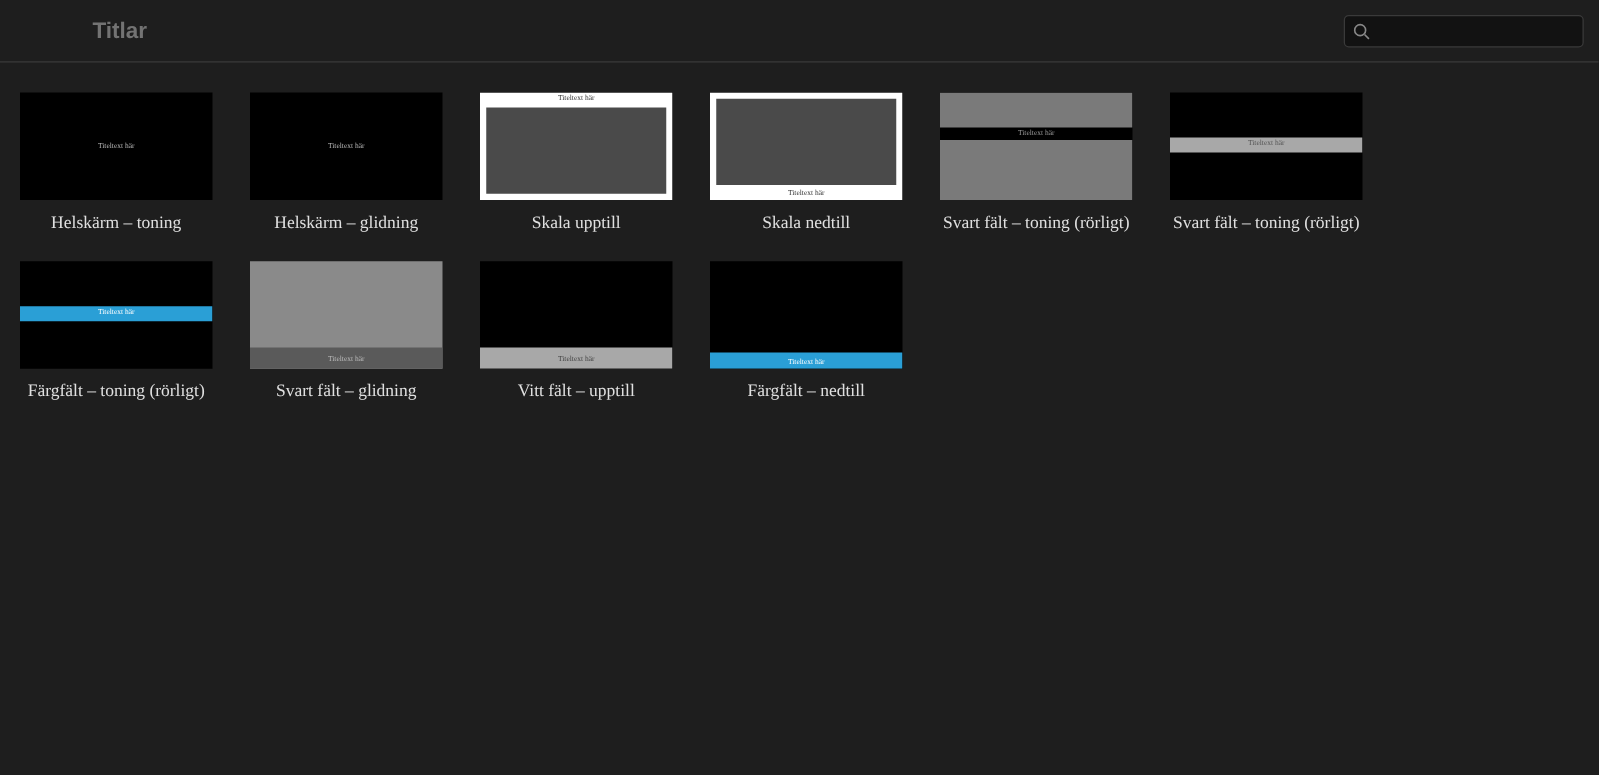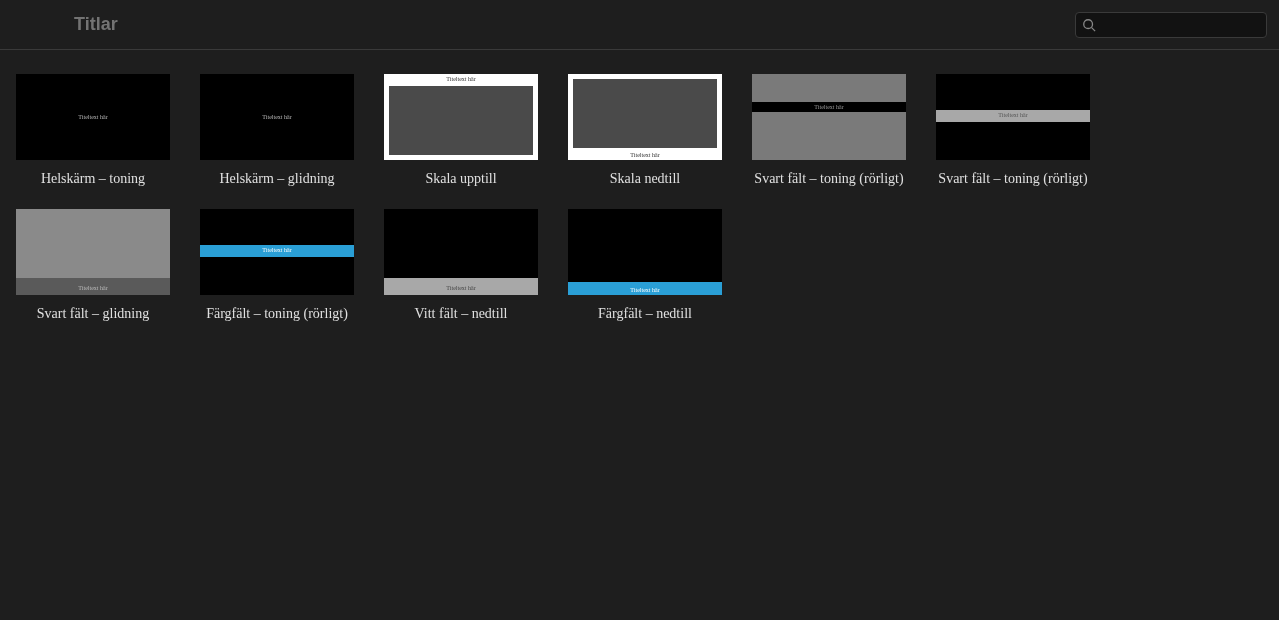--- a/index.html
+++ b/index.html
@@ -182,39 +182,39 @@
       <div class="card-label">Svart fält – toning (rörligt)</div>
     </div>
     <div class="card">
       <div class="thumb vitt-ton">
         <div class="bar"></div>
         <span class="pv" style="left:50%;transform:translateX(-50%);top:38px">Titeltext här</span>
       </div>
       <div class="card-label">Svart fält – toning (rörligt)</div>
     </div>
     <div class="card">
+      <div class="thumb farg-ton">
+        <div class="bar"></div>
+        <span class="pv" style="left:50%;transform:translateX(-50%);top:38px">Titeltext här</span>
+      </div>
+      <div class="card-label">Färgfält – toning (rörligt)</div>
+    </div>
+    <div class="card">
       <div class="thumb svart-gl">
         <div class="bar"></div>
         <span class="pv bot-center">Titeltext här</span>
       </div>
       <div class="card-label">Svart fält – glidning</div>
     </div>
     <div class="card">
-      <div class="thumb farg-ton">
-        <div class="bar"></div>
-        <span class="pv" style="left:50%;transform:translateX(-50%);top:38px">Titeltext här</span>
-      </div>
-      <div class="card-label">Färgfält – toning (rörligt)</div>
-    </div>
-    <div class="card">
       <div class="thumb vitt-gl">
         <div class="bar"></div>
         <span class="pv bot-center">Titeltext här</span>
       </div>
-      <div class="card-label">Vitt fält – nedtill</div>
+      <div class="card-label">Vitt fält – upptill</div>
     </div>
     <div class="card">
       <div class="thumb farg-gl">
         <div class="bar"></div>
         <span class="pv bot-center">Titeltext här</span>
       </div>
       <div class="card-label">Färgfält – nedtill</div>
     </div>
   </div>
 

